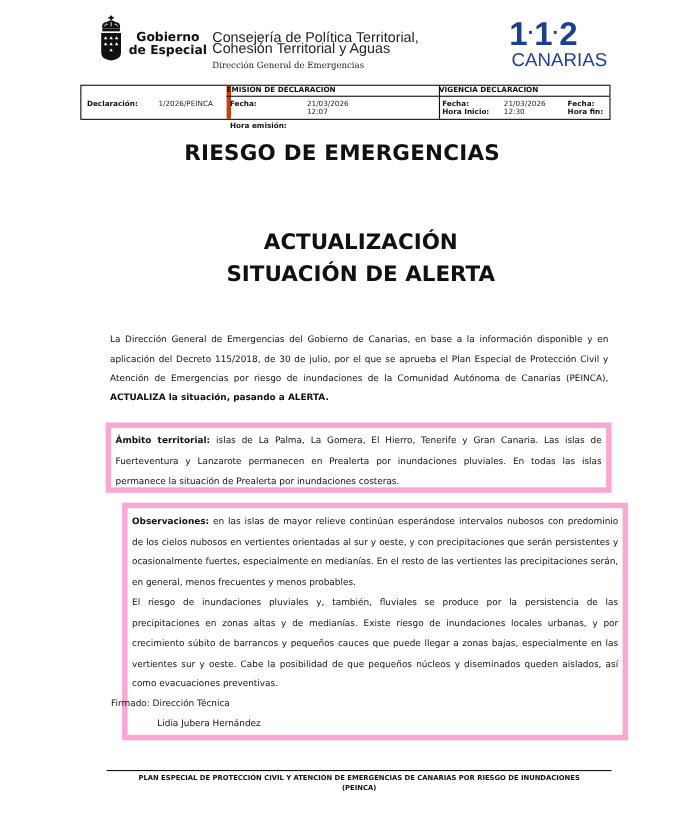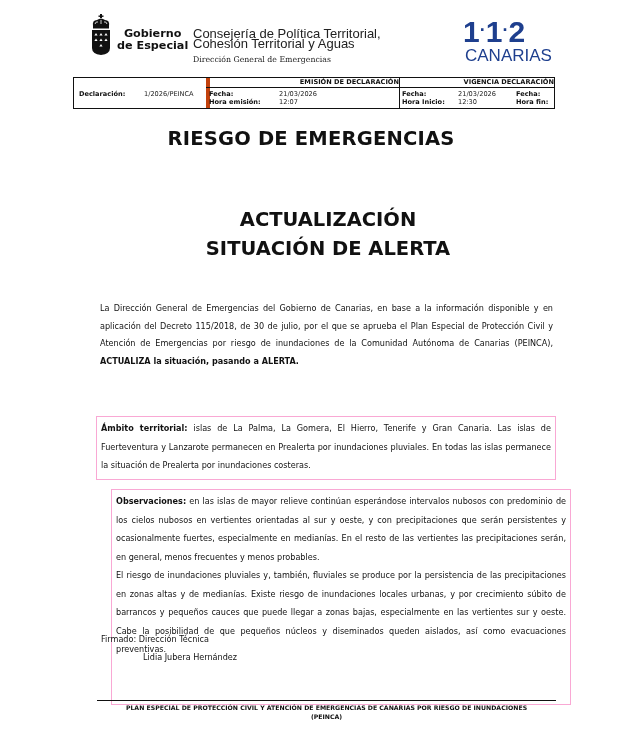--- a/index.html
+++ b/index.html
@@ -16,32 +16,32 @@
   .logo112 .num { font-family:"Liberation Sans", sans-serif; font-weight:bold; font-size:30px; line-height:28px; color:#1e3f8e; letter-spacing:-1px; }
   .logo112 .num .dot { font-size:18px; position:relative; top:-6px; margin:0 1px; }
   .logo112 .sub { font-family:"Liberation Sans", sans-serif; font-size:17px; line-height:12px; color:#1e3f8e; margin-left:2px; }
 
   
   .decl { left:73px; top:77px; width:482px; height:32px; border:1px solid #111; box-sizing:border-box; font-family:"DejaVu Sans", sans-serif; font-size:6.6px; }
   .decl .col { position:absolute; top:0; bottom:0; }
   .decl .c1 { left:0; width:132px; border-right:4px solid #c2410c; }
   .decl .c2 { left:132px; width:193px; border-right:1px solid #111; }
   .decl .c3 { left:325px; right:0; }
-  .decl .hdr { position:absolute; top:0; left:0; right:0; height:9px; border-bottom:1px solid #111; text-align:right; font-weight:bold; line-height:9px; font-size:6.6px; }
+  .decl .hdr { position:absolute; top:0; left:0; right:0; height:9px; border-bottom:1px solid #111; text-align:left; font-weight:bold; line-height:9px; font-size:6.6px; }
   .decl .lbl { position:absolute; font-weight:bold; white-space:nowrap; }
   .decl .val { position:absolute; white-space:nowrap; color:#222; }
 
   
   .title1 { left:0; width:622px; top:127px; text-align:center; font-family:"DejaVu Sans", sans-serif; font-weight:bold; font-size:19.5px; letter-spacing:0.2px; }
   .title2 { left:0; width:656px; top:205px; text-align:center; font-family:"DejaVu Sans", sans-serif; font-weight:bold; font-size:19.5px; line-height:29px; }
 
   
   .para { font-family:"DejaVu Sans", sans-serif; font-size:8.1px; line-height:17.6px; text-align:justify; color:#111; }
   .intro { left:100px; top:300px; width:453px; }
-  .box { position:absolute; border:1px solid #f9a8d4; box-sizing:border-box;margin-top:32px; }
+  .box { position:absolute; border:5px solid #f9a8d4; box-sizing:border-box; }
   .ambito { left:96px; top:384px; width:460px; height:64px; padding:2px 4px 0 4px; }
   .obs { left:111px; top:457px; width:460px; height:216px; padding:2px 4px 0 4px; }
   .box .para { line-height:18.5px; }
   .firma { left:101px; top:631px; font-family:"DejaVu Sans", sans-serif; font-size:8.1px; line-height:17.5px; }
   .firma .name { padding-left:42px; }
 
   
   .footer-line { left:97px; top:700px; width:459px; height:0; border-top:1px solid #111; }
   .footer { left:97px; top:703px; width:459px; text-align:center; font-family:"DejaVu Sans", sans-serif; font-weight:bold; font-size:6.2px; line-height:9px; }
   b { font-weight:bold; }
@@ -86,21 +86,21 @@
 
 <div class="abs decl">
   <div class="col c1">
     <span class="lbl" style="left:5px; top:12px;">Declaración:</span>
     <span class="val" style="left:70px; top:12px;">1/2026/PEINCA</span>
   </div>
   <div class="col c2">
     <div class="hdr">EMISIÓN DE DECLARACIÓN</div>
     <span class="lbl" style="left:3px; top:12px;">Fecha:</span>
     <span class="val" style="left:73px; top:12px;">21/03/2026</span>
-    <span class="lbl" style="left:3px; top:20px;text-align:right;">Hora emisión:</span>
+    <span class="lbl" style="left:3px; top:32px;text-align:right;">Hora emisión:</span>
     <span class="val" style="left:73px; top:20px;">12:07</span>
   </div>
   <div class="col c3">
     <div class="hdr">VIGENCIA DECLARACIÓN</div>
     <span class="lbl" style="left:3px; top:12px;">Fecha:</span>
     <span class="val" style="left:59px; top:12px;">21/03/2026</span>
     <span class="lbl" style="left:3px; top:20px;">Hora Inicio:</span>
     <span class="val" style="left:59px; top:20px;">12:30</span>
     <span class="lbl" style="left:117px; top:12px;">Fecha:</span>
     <span class="val" style="left:160px; top:12px;"></span>

